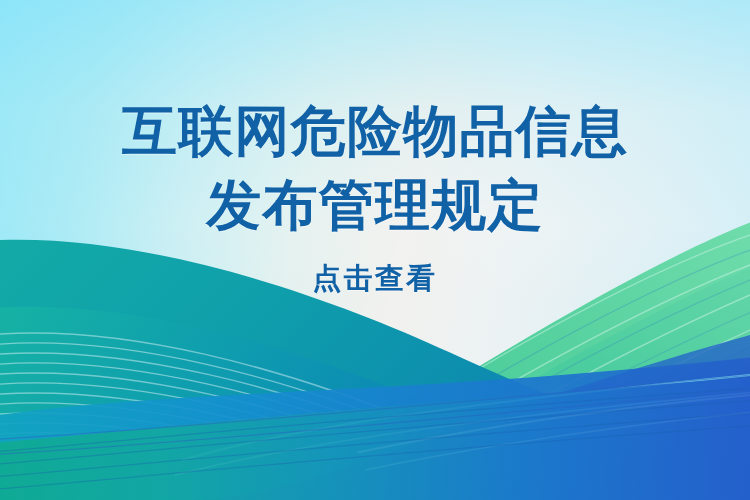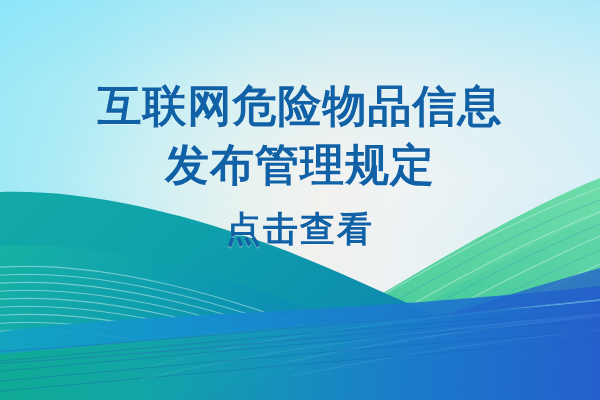--- a/index.html
+++ b/index.html
@@ -81,21 +81,21 @@
   .line-1 {
     font-size: 44px;
     margin-bottom: 15px;
   }
   .line-2 {
     font-size: 44px;
     margin-bottom: 24px;
     margin-top: 12px;
   }
   .line-3 {
-    font-size: 35px;
+    font-size: 23px;
     letter-spacing: 2px;
   }
 </style>
 </head>
 <body>
 
 <div class="banner">
 
   <div class="bg-base"></div>
   <div class="bg-vert"></div>

